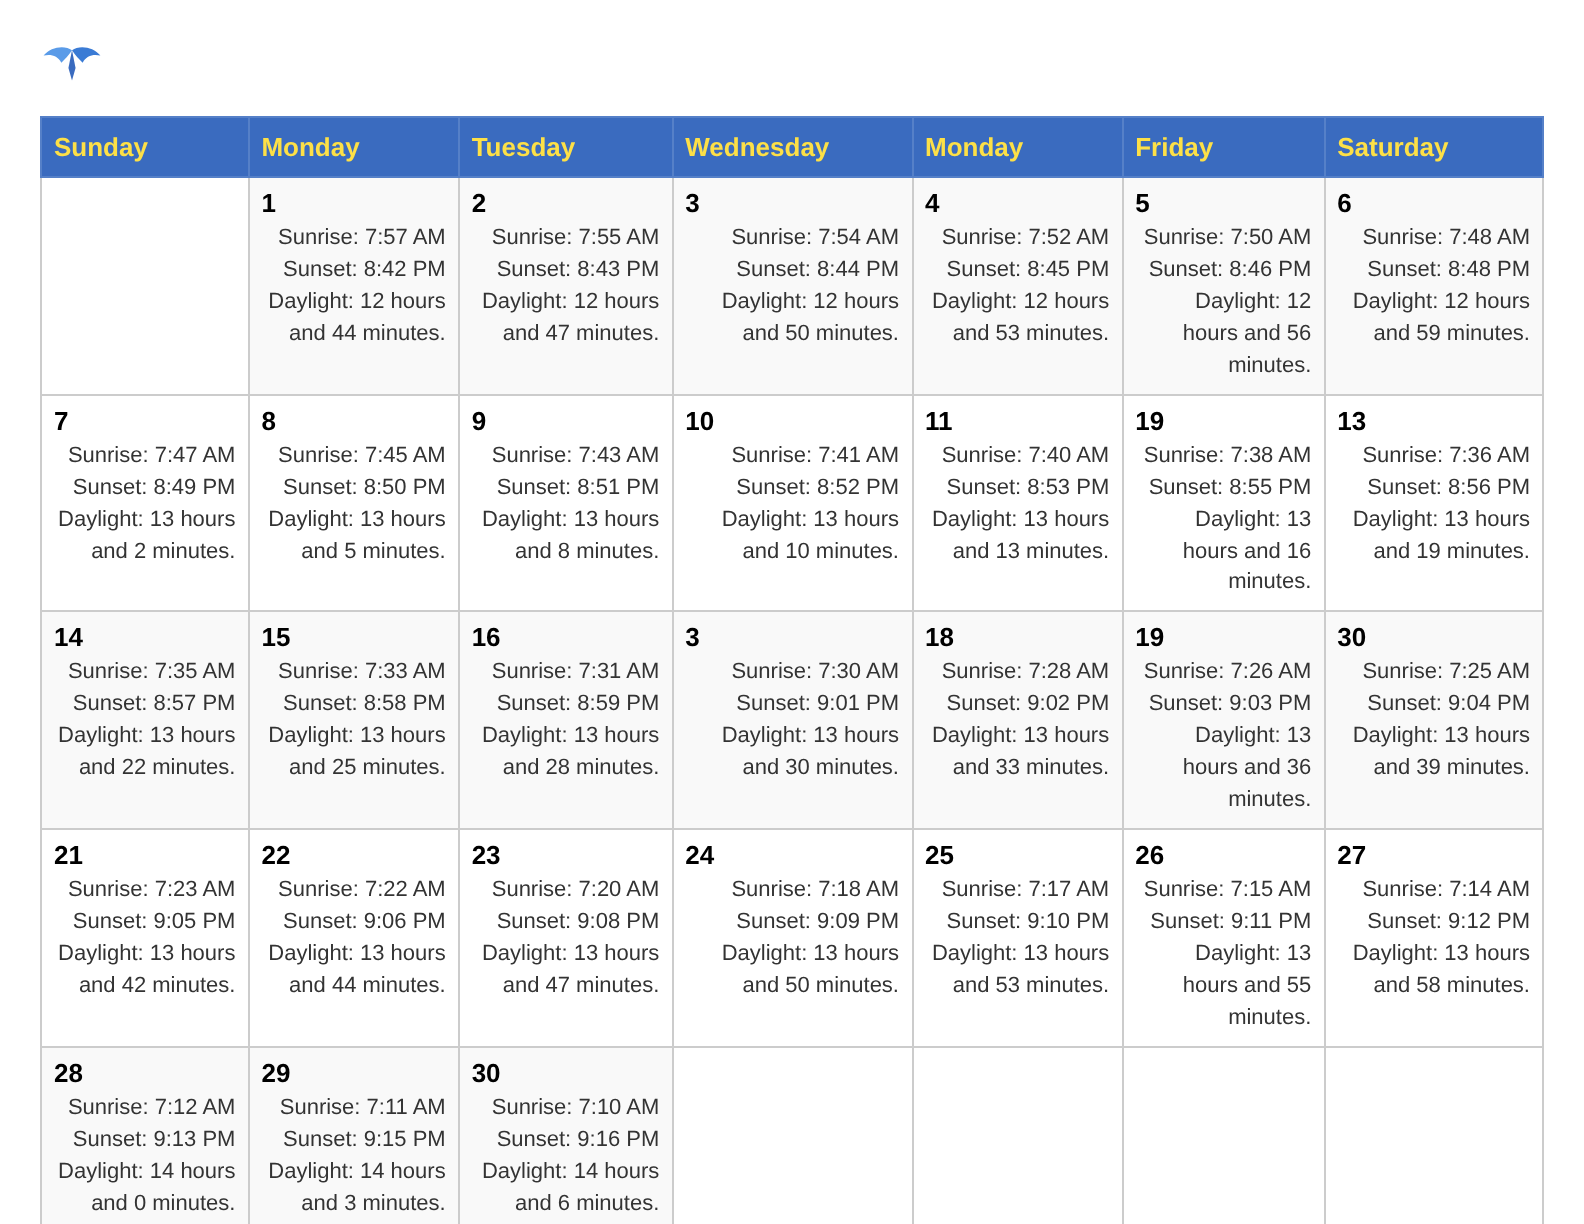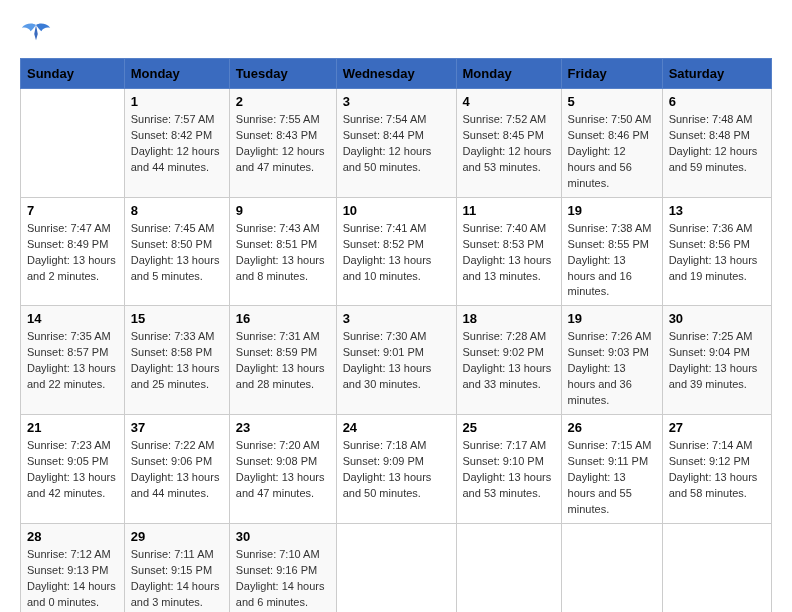--- a/index.html
+++ b/index.html
@@ -37,21 +37,21 @@
       font-size: 16px;
       color: #333;
     }
     table {
       width: 100%;
       border-collapse: collapse;
       font-size: 11px;
     }
     thead tr th {
       background: #3a6bbf;
-      color: #000000;
+      color: #fde047;
       padding: 7px 6px;
       text-align: left;
       font-size: 13px;
       font-weight: bold;
       border: 1px solid #5580c8;
     }
     tbody tr td {
       border: 1px solid #ccc;
       padding: 5px 6px;
       vertical-align: top;
@@ -64,20 +64,21 @@
     .day-num {
       font-weight: bold;
       font-size: 13px;
       display: block;
       margin-bottom: 3px;
     }
     .day-info {
       color: #333;
       line-height: 1.45;
       font-size: 11px;
+      text-align: right;
     }
     td.empty {
       background: #fff !important;
     }
   </style>
 </head>
 <body>
 
 <div class="header">
   <div class="logo">
@@ -196,21 +197,21 @@
           <span class="day-num">30</span>
           <div class="day-info">Sunrise: 7:25 AM<br>Sunset: 9:04 PM<br>Daylight: 13 hours and 39 minutes.</div>
         </td>
       </tr>
       <tr>
         <td>
           <span class="day-num">21</span>
           <div class="day-info">Sunrise: 7:23 AM<br>Sunset: 9:05 PM<br>Daylight: 13 hours and 42 minutes.</div>
         </td>
         <td>
-          <span class="day-num">37</span>
+          <span class="day-num">22</span>
           <div class="day-info">Sunrise: 7:22 AM<br>Sunset: 9:06 PM<br>Daylight: 13 hours and 44 minutes.</div>
         </td>
         <td>
           <span class="day-num">23</span>
           <div class="day-info">Sunrise: 7:20 AM<br>Sunset: 9:08 PM<br>Daylight: 13 hours and 47 minutes.</div>
         </td>
         <td>
           <span class="day-num">24</span>
           <div class="day-info">Sunrise: 7:18 AM<br>Sunset: 9:09 PM<br>Daylight: 13 hours and 50 minutes.</div>
         </td>

